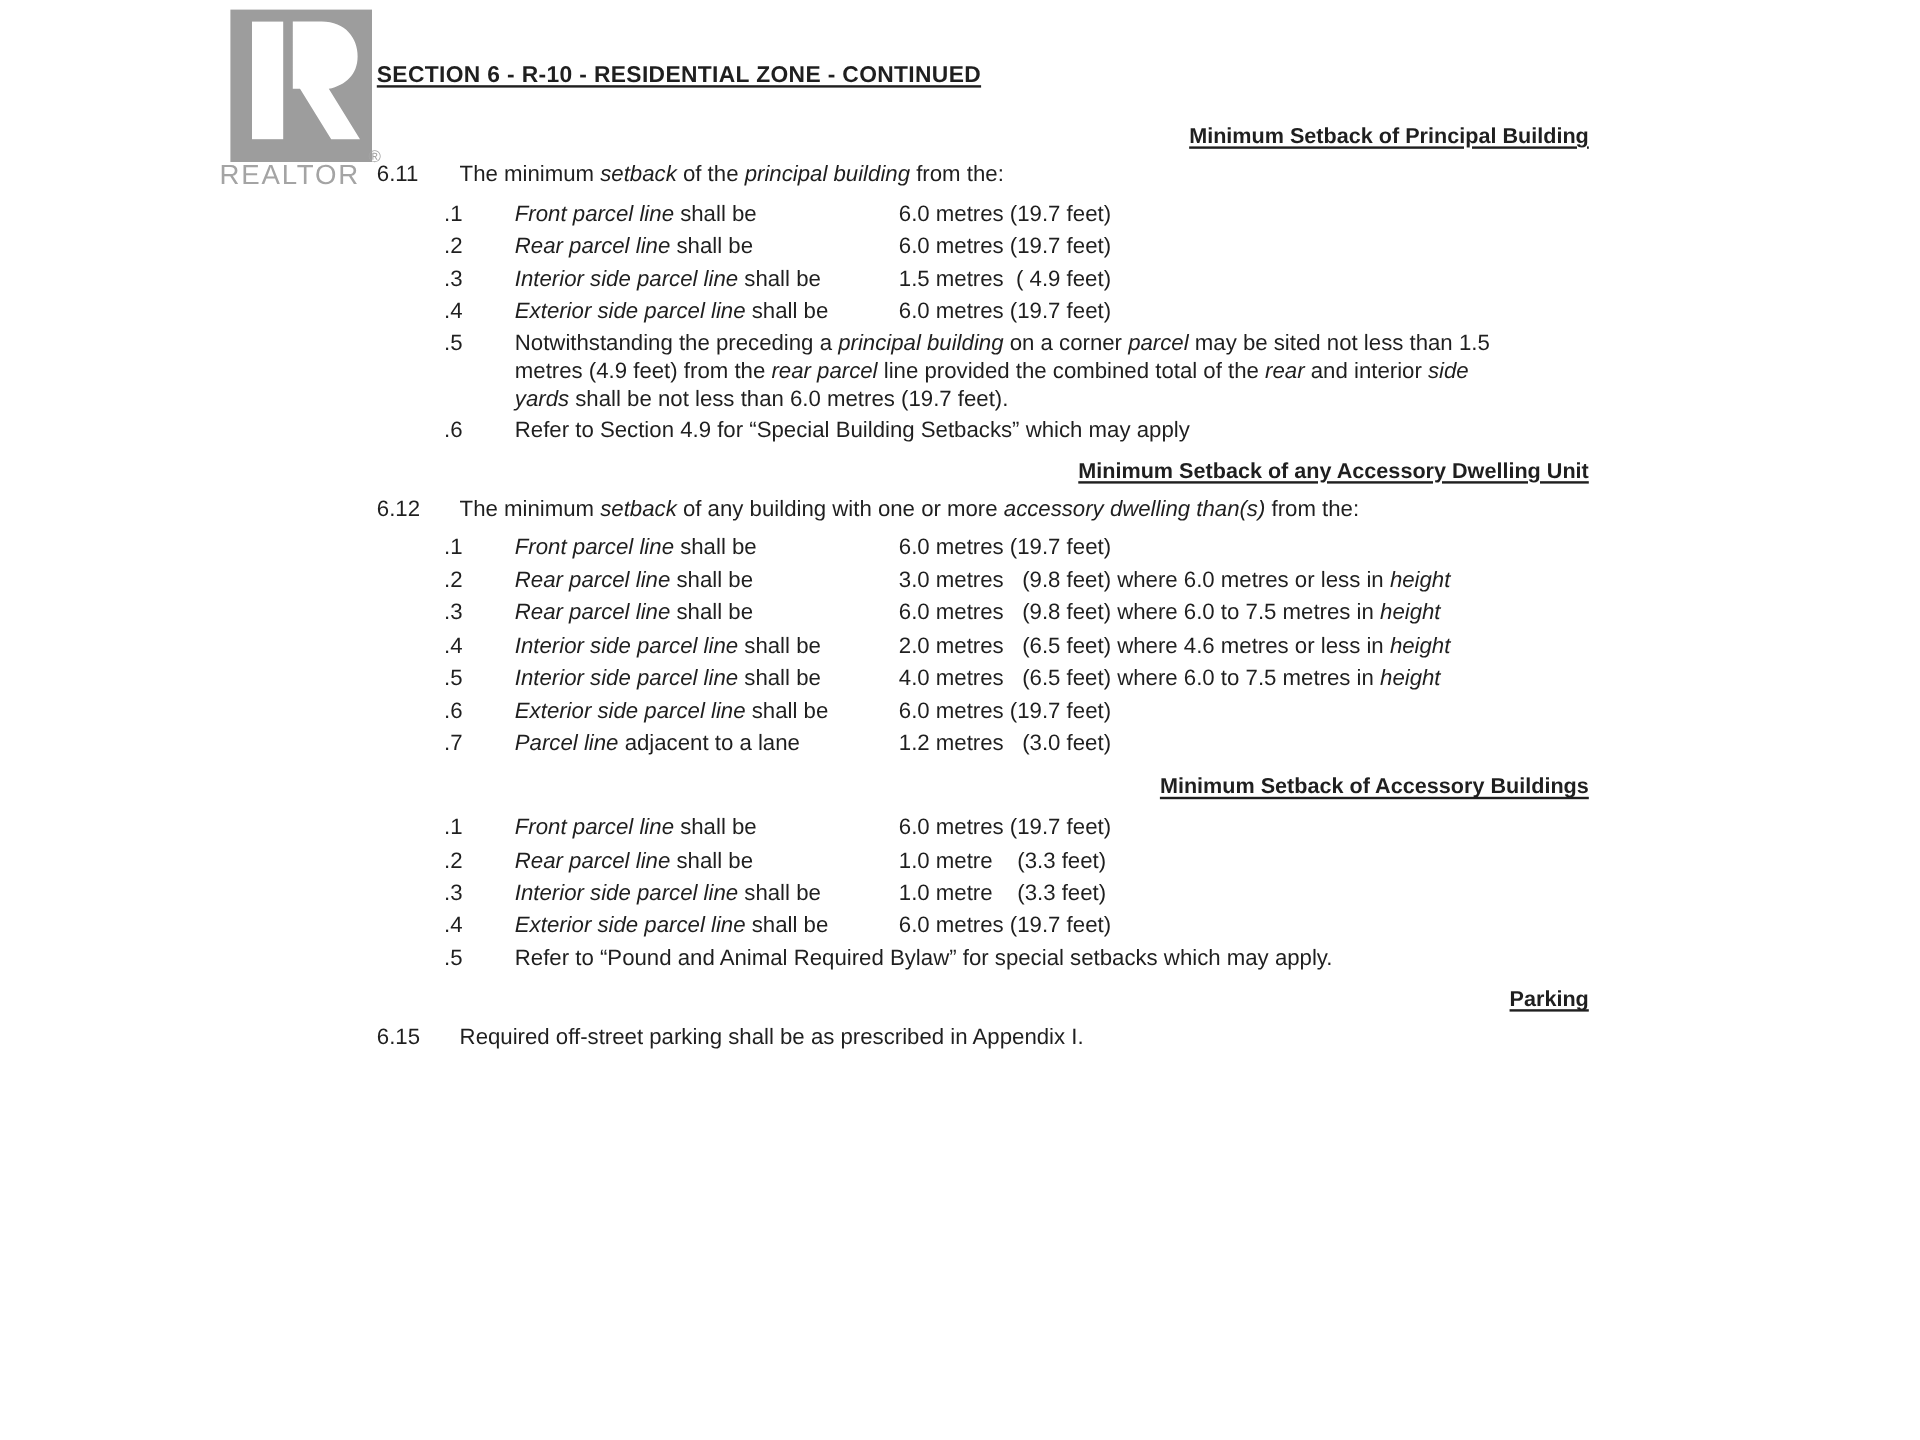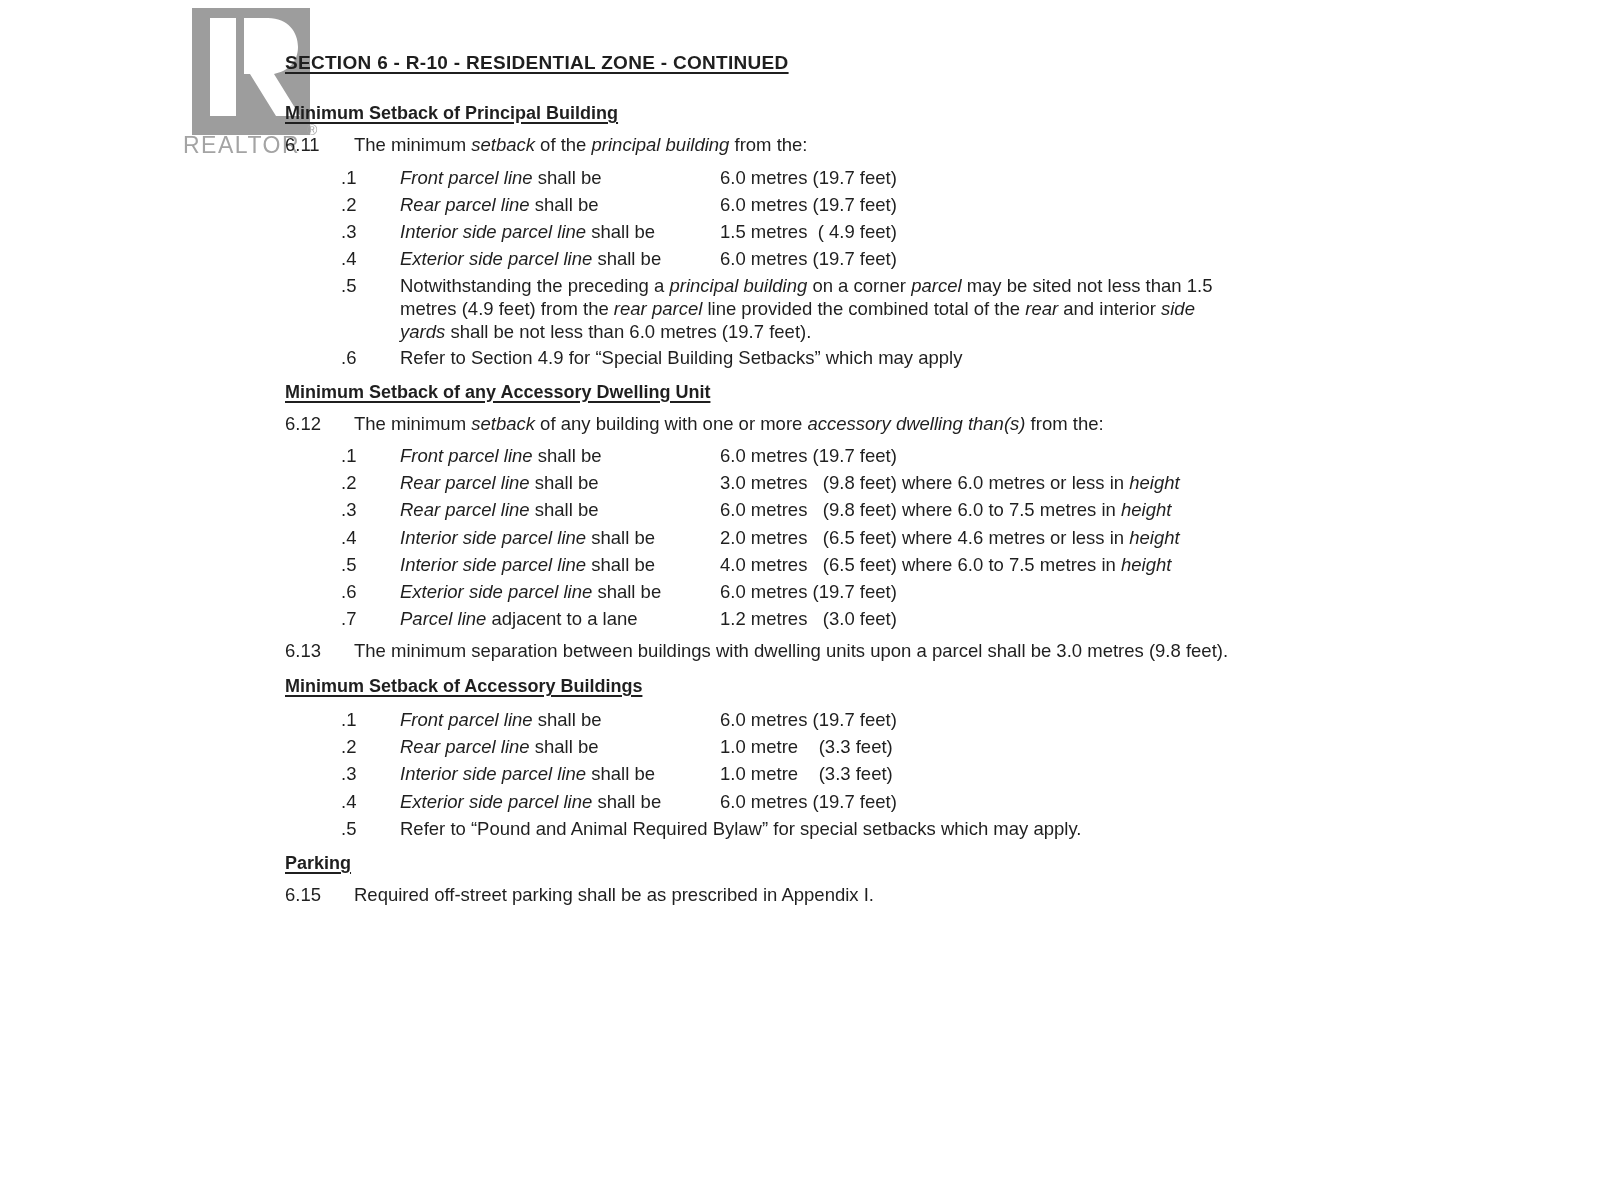--- a/index.html
+++ b/index.html
@@ -40,21 +40,21 @@
     position: absolute;
     left: 307px;
     top: 122px;
     font-size: 14px;
     color: #a4a4a4;
     z-index: 0;
   }
   
   .content {
     position: absolute;
-    left: 285px;
+    left: 314px;
     top: 50px;
     width: 1010px;
     z-index: 1;
     font-size: 18.5px;
   }
   .doc-title {
     font-size: 19px;
     font-weight: bold;
     line-height: 26px;
     letter-spacing: 0.3px;
@@ -64,20 +64,21 @@
     margin: 0 0 25px 0;
   }
   .h2 {
     font-size: 18px;
     font-weight: bold;
     line-height: 25px;
     text-decoration: underline;
     text-decoration-thickness: 2px;
     text-underline-offset: 3px;
     margin: 11px 0 0 0;
+    text-align: right;
   }
   .clause {
     display: flex;
     margin-top: 7px;
     line-height: 23.5px;
   }
   .clause .num { flex: 0 0 69px; }
   .clause .text { max-width: 890px; }
   .items {
     margin-top: 7px;
@@ -186,24 +187,20 @@
             <div class="num">.6</div>
             <div class="label"><i>Exterior side parcel line</i><span> shall be</span></div>
             <div class="value"><span>6.0 metres (19.7 feet)</span></div>
           </div>
           <div class="item">
             <div class="num">.7</div>
             <div class="label"><i>Parcel line</i><span> adjacent to a lane</span></div>
             <div class="value"><span>1.2 metres   (3.0 feet)</span></div>
           </div>
         </div>
-        <div class="clause">
-          <div class="num">6.13</div>
-          <div class="text"><span>The minimum separation between buildings with dwelling units upon a parcel shall be 3.0 metres (9.8 feet).</span></div>
-        </div>
         <div class="h2">Minimum Setback of Accessory Buildings</div>
         <div class="items">
           <div class="item">
             <div class="num">.1</div>
             <div class="label"><i>Front parcel line</i><span> shall be</span></div>
             <div class="value"><span>6.0 metres (19.7 feet)</span></div>
           </div>
           <div class="item">
             <div class="num">.2</div>
             <div class="label"><i>Rear parcel line</i><span> shall be</span></div>

